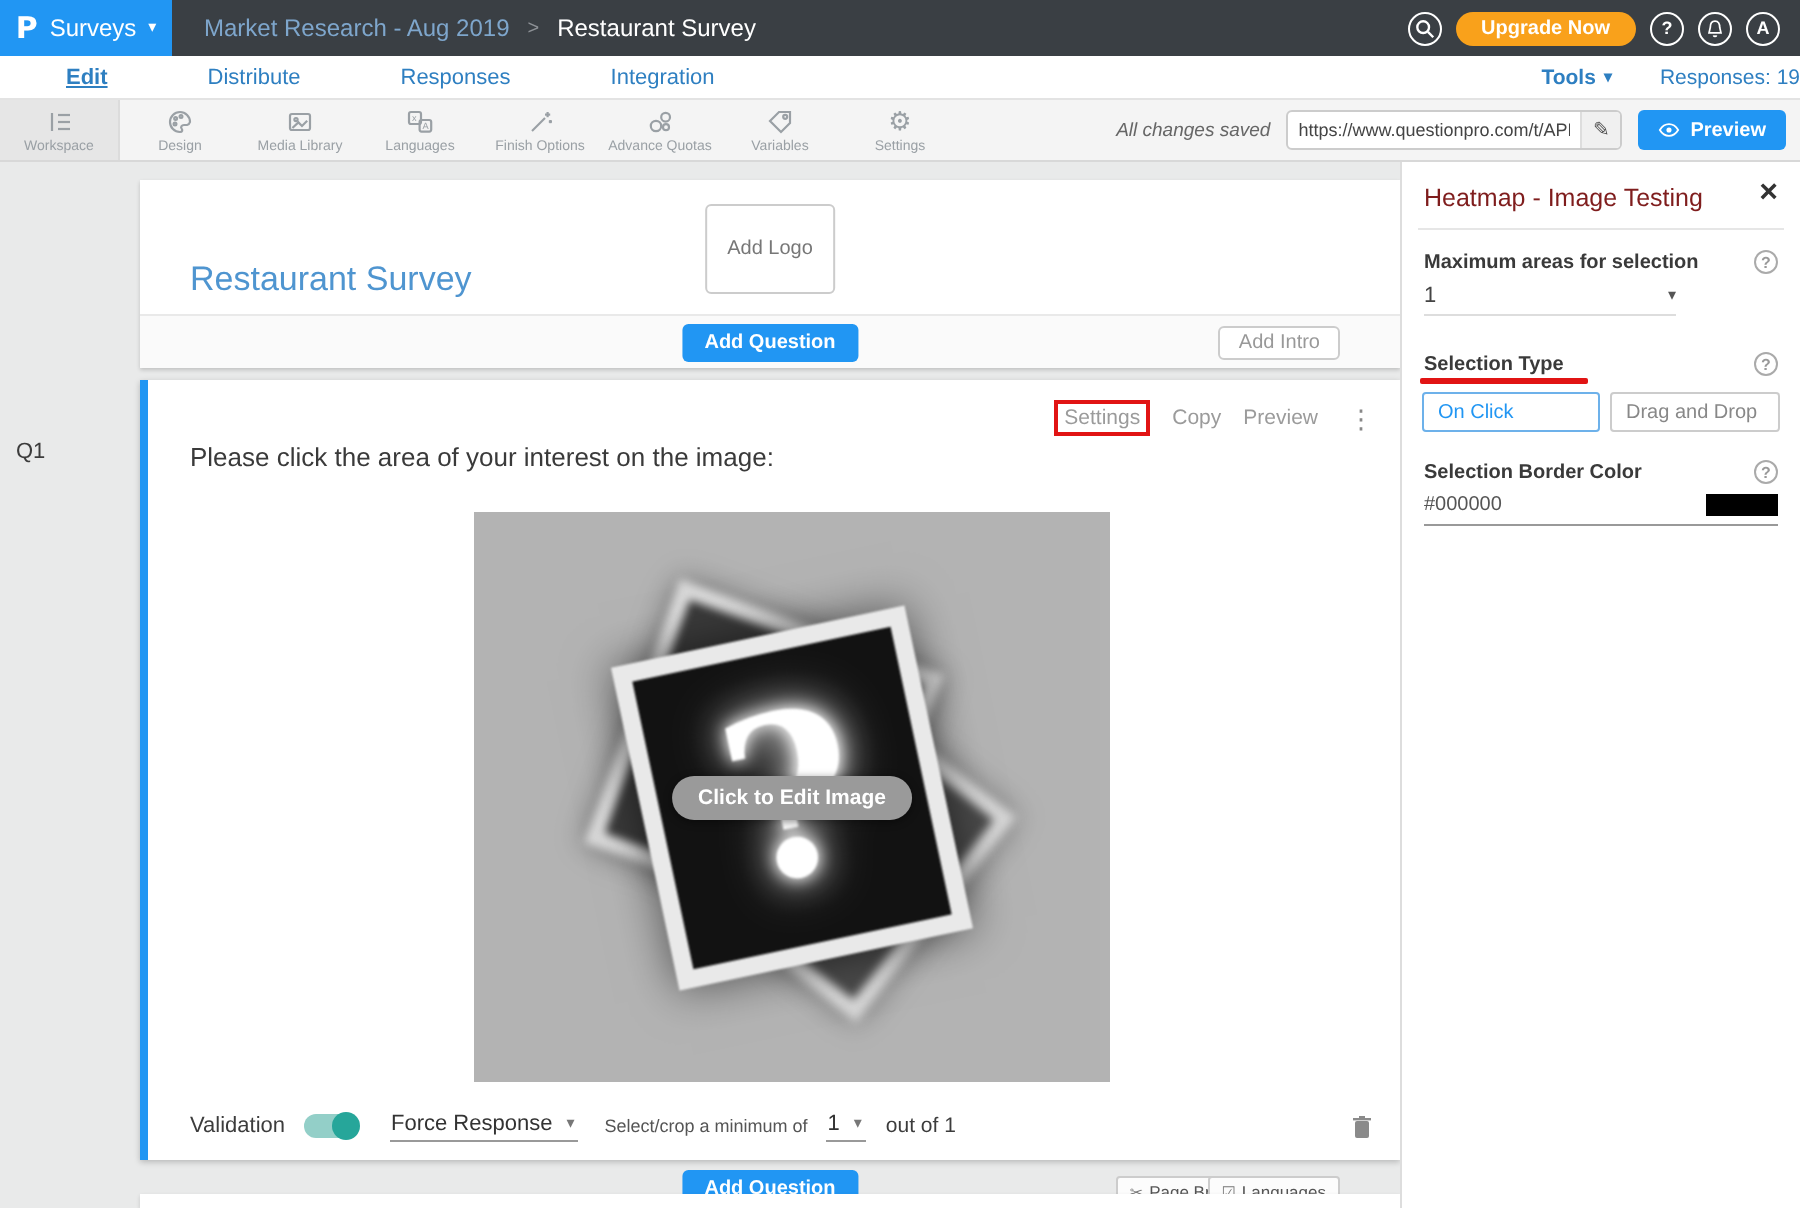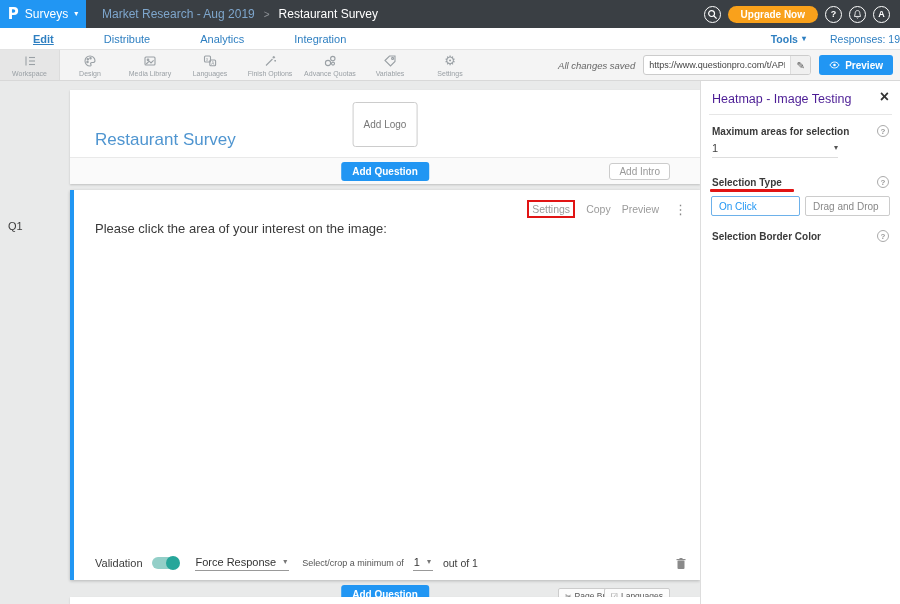--- a/index.html
+++ b/index.html
@@ -84,21 +84,21 @@
   .footer-row { position:absolute; left:70px; top:585px; width:630px; height:19px; }
   .footer-addq { position:absolute; left:50%; top:0; transform:translateX(-50%); }
   .mini-btn { position:absolute; top:3px; border:1px solid #ccc; border-radius:2px; background:#fcfcfc; color:#555; font-size:8.5px; padding:2px 6px; display:flex; align-items:center; gap:3px; cursor:pointer; }
   .pagebreak-btn { right:74px; }
   .separator-btn { right:30px; }
   .mini-icon { font-size:8px; color:#777; }
   .bottom-strip { position:absolute; left:70px; top:597px; width:630px; height:7px; background:#fff; box-shadow:0 1px 2px rgba(0,0,0,.15); }
 
   
   .side-panel { position:absolute; left:700px; top:81px; width:200px; height:523px; background:#fff; border-left:1px solid #ddd; z-index:10; }
-  .panel-title { position:absolute; left:11px; top:11px; font-size:12.5px; color:#4c1d95; }
+  .panel-title { position:absolute; left:11px; top:11px; font-size:12.5px; color:#7f1d1d; }
   .panel-close { position:absolute; right:11px; top:8px; font-size:16px; font-weight:700; color:#333; cursor:pointer; line-height:1; }
   .panel-divider { position:absolute; left:8px; right:8px; top:33px; border-top:1px solid #e6e6e6; }
   .panel-label { font-size:10px; font-weight:700; color:#3a3a3a; position:absolute; left:11px; }
   .help-circle { position:absolute; right:11px; width:12px; height:12px; border:1px solid #aaa; border-radius:50%; color:#999; font-size:8px; display:flex; align-items:center; justify-content:center; font-weight:700; cursor:pointer; }
   .lbl-max { top:45px; } .help-max { top:44px; }
   .panel-select { position:absolute; left:11px; top:61px; width:126px; border-bottom:1px solid #ddd; font-size:11px; color:#444; display:flex; justify-content:space-between; align-items:center; padding-bottom:3px; cursor:pointer; }
   .panel-select .caret { color:#555; }
   .lbl-seltype { top:96px; } .help-seltype { top:95px; }
   .red-underline { position:absolute; left:9px; top:108px; width:84px; height:2.5px; background:#e11414; border-radius:1px; }
   .type-btn { position:absolute; top:115px; height:20px; border-radius:2px; background:#fff; font-size:10px; display:flex; align-items:center; padding-left:7px; cursor:pointer; }
@@ -137,21 +137,21 @@
           <path d="M6 11 a1.1 1.1 0 0 0 2 0" stroke="#fff" stroke-width="1.1" fill="none"></path>
         </svg>
     </span>
     <span class="circle-btn">A</span>
   </div>
 </div>
 
 <div class="navrow">
   <span class="nav-tab active">Edit</span>
   <span class="nav-tab">Distribute</span>
-  <span class="nav-tab">Analytics</span>
+  <span class="nav-tab">Responses</span>
   <span class="nav-tab">Integration</span>
   <div class="nav-right">
     <span class="tools-dd">
       <span>Tools</span>
       <span class="caret">▾</span>
     </span>
     <span>Responses: 19</span>
   </div>
 </div>
 
@@ -265,20 +265,30 @@
 
 <div class="question-card">
   <div class="q-actions">
     <span class="q-action settings-action">Settings</span>
     <span class="q-action">Copy</span>
     <span class="q-action">Preview</span>
     <span class="q-dots">⋮</span>
   </div>
   <div class="q-text">Please click the area of your interest on the image:</div>
 
+  <div class="image-area">
+    <div class="img-stack">
+      <div class="frame frame-back1"></div>
+      <div class="frame frame-back2"></div>
+      <div class="frame frame-front">
+        <span class="qmark">?</span>
+      </div>
+    </div>
+    <span class="click-edit-btn">Click to Edit Image</span>
+  </div>
 
   <div class="validation-row">
     <span>Validation</span>
     <span class="toggle">
         <span class="toggle-knob"></span>
       </span>
     <span class="u-select">
       <span>Force Response</span>
       <span class="caret">▾</span>
     </span>
@@ -324,13 +334,17 @@
   </div>
 
   <div class="panel-label lbl-seltype">Selection Type</div>
   <div class="red-underline"></div>
   <span class="help-circle help-seltype">?</span>
   <div class="type-btn onclick-btn">On Click</div>
   <div class="type-btn dragdrop-btn">Drag and Drop</div>
 
   <div class="panel-label lbl-bcolor">Selection Border Color</div>
   <span class="help-circle help-bcolor">?</span>
+  <div class="color-row">
+    <span>#000000</span>
+    <span class="color-swatch"></span>
+  </div>
 </div>
 
 </body></html>

